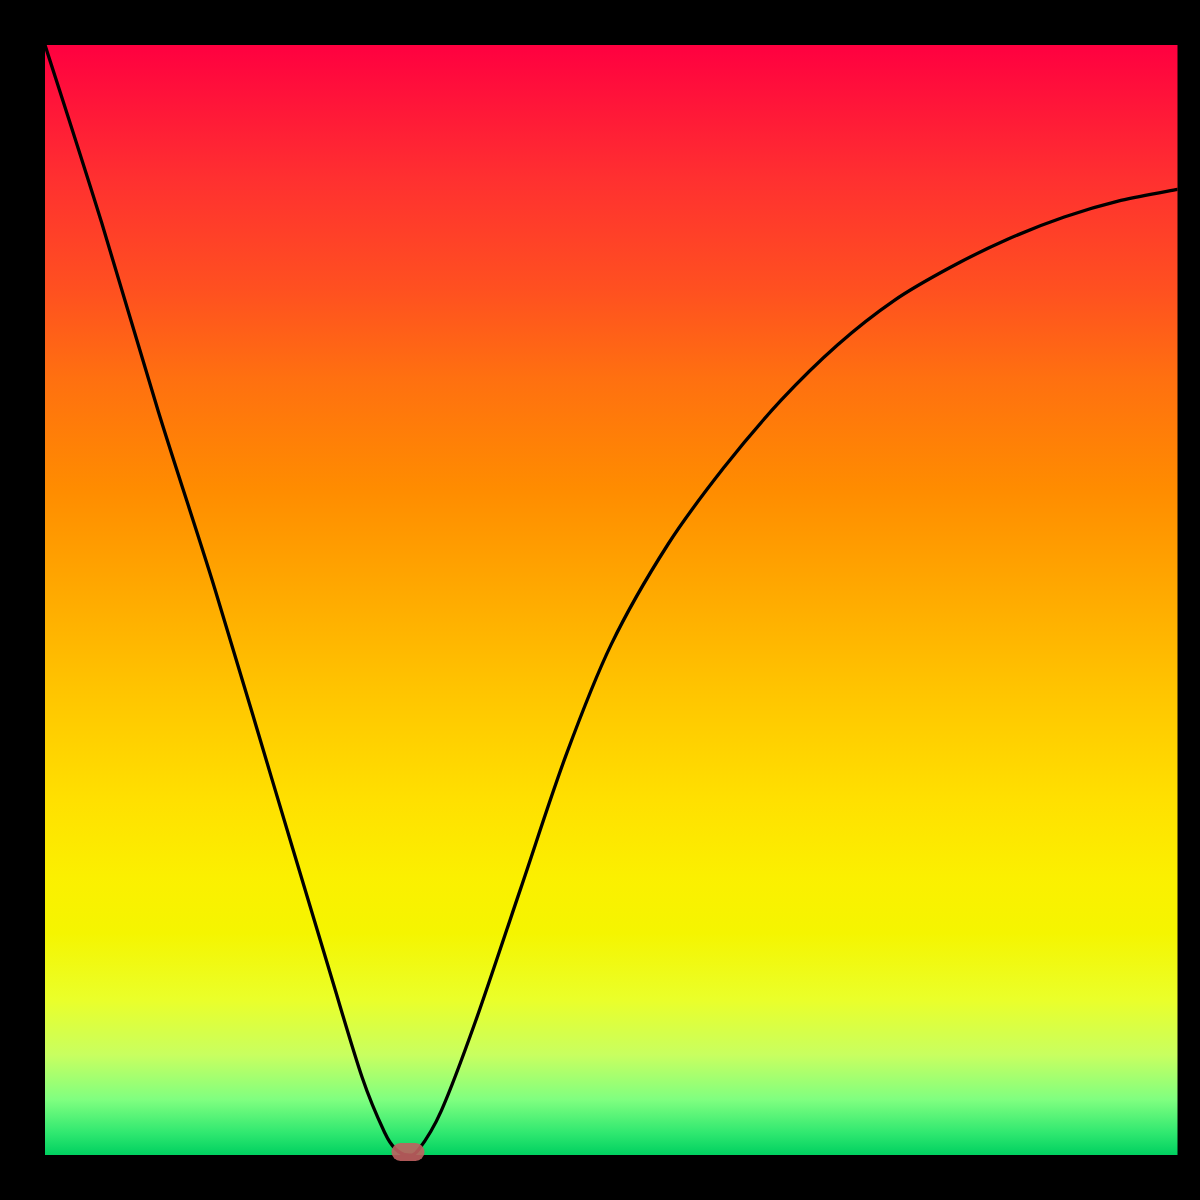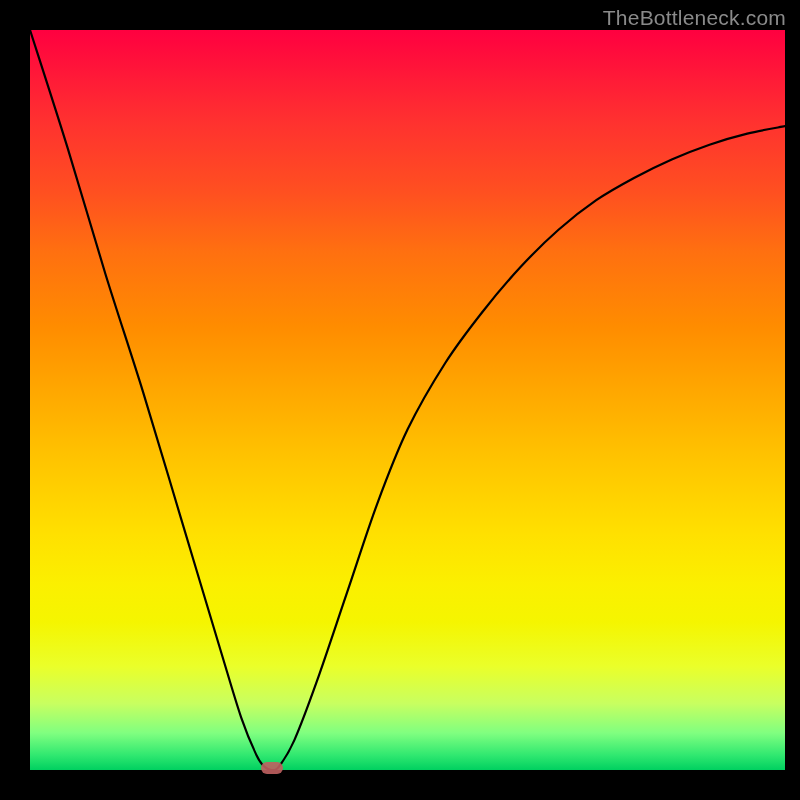--- a/index.html
+++ b/index.html
@@ -65,20 +65,19 @@
     height: 12px;
     border-radius: 6px;
     background: #c06060;
     opacity: 0.9;
   }
 </style>
 </head>
 <body>
 
 <div class="frame">
-  <div class="watermark">TheBottleneck.com</div>
   <div class="plot-area">
     <svg class="curve" viewBox="0 0 755 740" preserveAspectRatio="none">
       <path id="curve-path" fill="none" stroke="#000000" stroke-width="2.2" stroke-linecap="round" stroke-linejoin="round" d="M 0.00 0.00 C 6.29 19.73, 25.17 77.70, 37.75 118.40 C 50.33 159.10, 62.92 203.50, 75.50 244.20 C 88.08 284.90, 100.67 321.90, 113.25 362.60 C 125.83 403.30, 138.42 446.47, 151.00 488.40 C 163.58 530.33, 178.68 580.90, 188.75 614.20 C 198.82 647.50, 205.11 669.70, 211.40 688.20 C 217.69 706.70, 222.72 717.18, 226.50 725.20 C 230.28 733.22, 231.53 733.83, 234.05 736.30 C 236.57 738.77, 239.08 740.00, 241.60 740.00 C 244.12 740.00, 245.38 741.23, 249.15 736.30 C 252.93 731.37, 257.96 724.58, 264.25 710.40 C 270.54 696.22, 278.09 675.87, 286.90 651.20 C 295.71 626.53, 307.03 592.00, 317.10 562.40 C 327.17 532.80, 337.23 500.73, 347.30 473.60 C 357.37 446.47, 366.18 423.03, 377.50 399.60 C 388.82 376.17, 402.67 352.73, 415.25 333.00 C 427.83 313.27, 440.42 297.23, 453.00 281.20 C 465.58 265.17, 478.17 250.37, 490.75 236.80 C 503.33 223.23, 515.92 210.90, 528.50 199.80 C 541.08 188.70, 553.67 178.83, 566.25 170.20 C 578.83 161.57, 591.42 154.78, 604.00 148.00 C 616.58 141.22, 629.17 135.05, 641.75 129.50 C 654.33 123.95, 666.92 119.02, 679.50 114.70 C 692.08 110.38, 704.67 106.68, 717.25 103.60 C 729.83 100.52, 748.71 97.43, 755.00 96.20"></path>
     </svg>
     <div id="min-marker" class="marker" style="left: 230.6px; top: 732px; background: rgb(192, 96, 96);"></div>
   </div>
 </div>
 
 </body></html>

